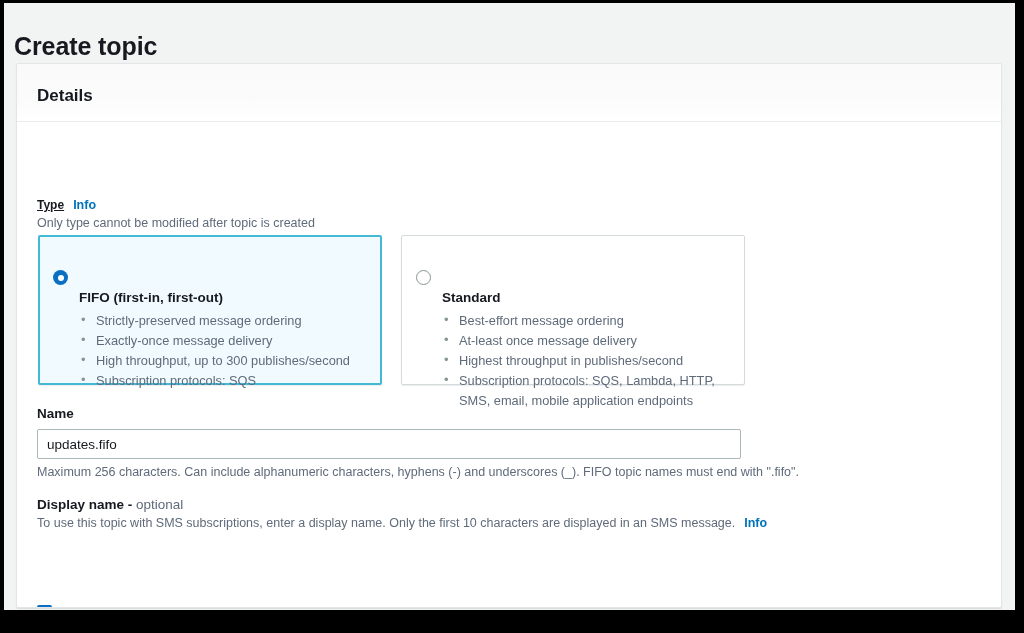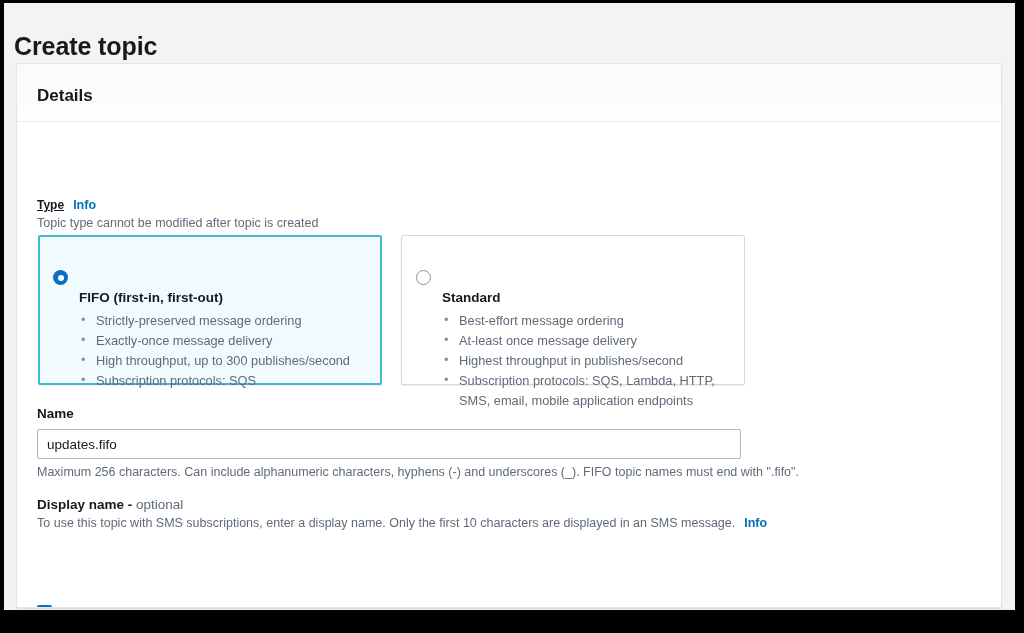--- a/index.html
+++ b/index.html
@@ -269,21 +269,21 @@
         <div id="details-header-title">Details</div>
       </div>
 
       <div id="details-body">
 
         <div id="type-section">
           <div id="type-label-row">
             <span class="field-label">Type</span>
             <a class="info-link" href="#">Info</a>
           </div>
-          <div id="type-desc" class="field-desc">Topic type cannot be modified after topic is created</div>
+          <div id="type-desc" class="field-desc">Only type cannot be modified after topic is created</div>
         </div>
 
         <div id="type-cards">
 
           <div class="type-card selected">
             <div class="card-head">
               <span class="radio-outer checked"></span>
               <span class="card-title">FIFO (first-in, first-out)</span>
             </div>
             <ul class="card-bullets">

